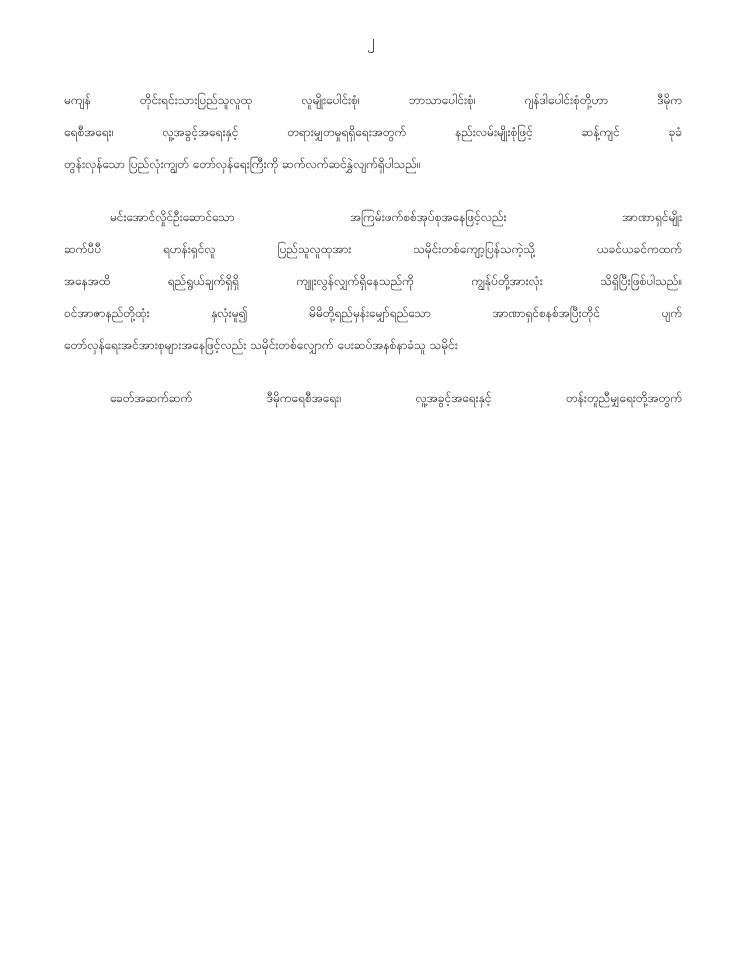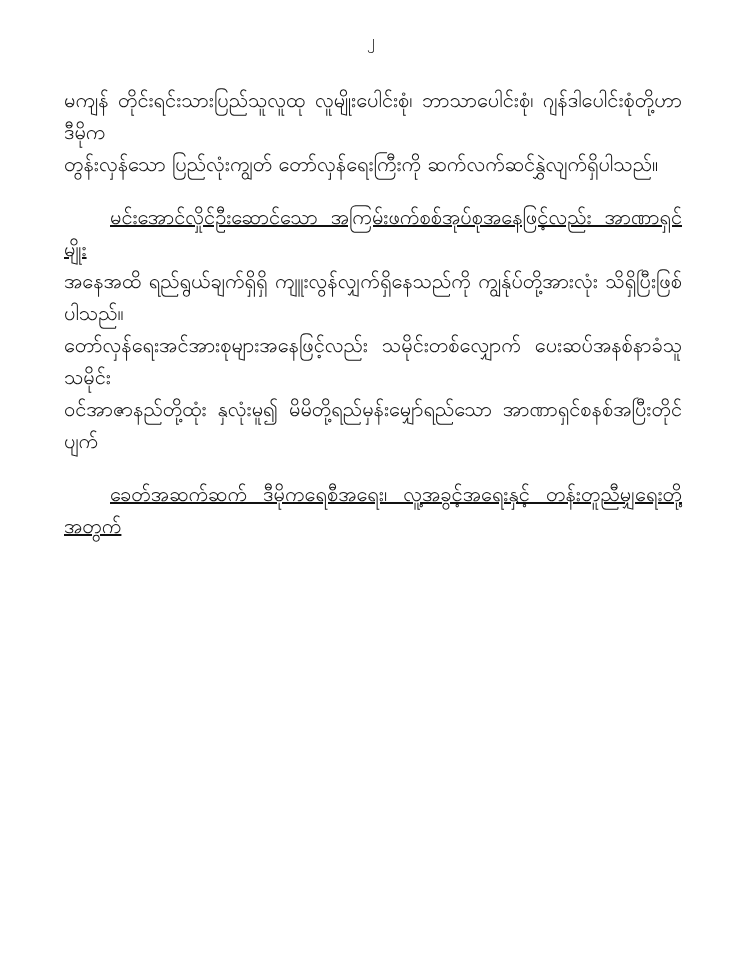--- a/index.html
+++ b/index.html
@@ -32,54 +32,55 @@
     left: 64px;
     width: 618px;
   }
   .paragraph {
     margin: 0;
   }
   .paragraph + .paragraph {
     margin-top: 21px;
   }
   .line {
-    font-size: 20px;
+    font-size: 12px;
     line-height: 32px;
     text-align: justify;
     text-align-last: justify;
     white-space: normal;
     color: #111111;
   }
   
   .paragraph .line:last-child {
     text-align-last: left;
   }
   
   .paragraph:last-child .line:last-child {
     text-align-last: justify;
   }
   
   .paragraph.indented .line:first-child {
     text-indent: 46px;
-    text-decoration: underline;
   }
 </style>
 </head>
 <body>
 
 <div class="page">
   <div class="page-number">၂</div>
   <main class="body-text">
       <div class="paragraph">
         <div class="line">မကျန် တိုင်းရင်းသားပြည်သူလူထု လူမျိုးပေါင်းစုံ၊ ဘာသာပေါင်းစုံ၊ ဂျန်ဒါပေါင်းစုံတို့ဟာ ဒီမိုက</div>
+        <div class="line">ရေစီအရေး၊ လူ့အခွင့်အရေးနှင့် တရားမျှတမှုရရှိရေးအတွက် နည်းလမ်းမျိုးစုံဖြင့် ဆန့်ကျင် ခုခံ</div>
         <div class="line">တွန်းလှန်သော ပြည်လုံးကျွတ် တော်လှန်ရေးကြီးကို ဆက်လက်ဆင်နွှဲလျက်ရှိပါသည်။</div>
       </div>
       <div class="paragraph indented">
         <div class="line">မင်းအောင်လှိုင်ဦးဆောင်သော အကြမ်းဖက်စစ်အုပ်စုအနေဖြင့်လည်း အာဏာရှင်မျိုး</div>
+        <div class="line">ဆက်ပီပီ ရဟန်းရှင်လူ ပြည်သူလူထုအား သမိုင်းတစ်ကျော့ပြန်သကဲ့သို့ ယခင်ယခင်ကထက်</div>
         <div class="line">အနေအထိ ရည်ရွယ်ချက်ရှိရှိ ကျူးလွန်လျှက်ရှိနေသည်ကို ကျွန်ုပ်တို့အားလုံး သိရှိပြီးဖြစ်ပါသည်။</div>
+        <div class="line">ဝင်အာဇာနည်တို့ထုံး နှလုံးမူ၍ မိမိတို့ရည်မှန်းမျှော်ရည်သော အာဏာရှင်စနစ်အပြီးတိုင် ပျက်</div>
         <div class="line">တော်လှန်ရေးအင်အားစုများအနေဖြင့်လည်း သမိုင်းတစ်လျှောက် ပေးဆပ်အနစ်နာခံသူ သမိုင်း</div>
-        <div class="line">ဝင်အာဇာနည်တို့ထုံး နှလုံးမူ၍ မိမိတို့ရည်မှန်းမျှော်ရည်သော အာဏာရှင်စနစ်အပြီးတိုင် ပျက်</div>
       </div>
       <div class="paragraph indented">
         <div class="line">ခေတ်အဆက်ဆက် ဒီမိုကရေစီအရေး၊ လူ့အခွင့်အရေးနှင့် တန်းတူညီမျှရေးတို့အတွက်</div>
       </div>
     </main>
 </div>
 
 </body></html>

